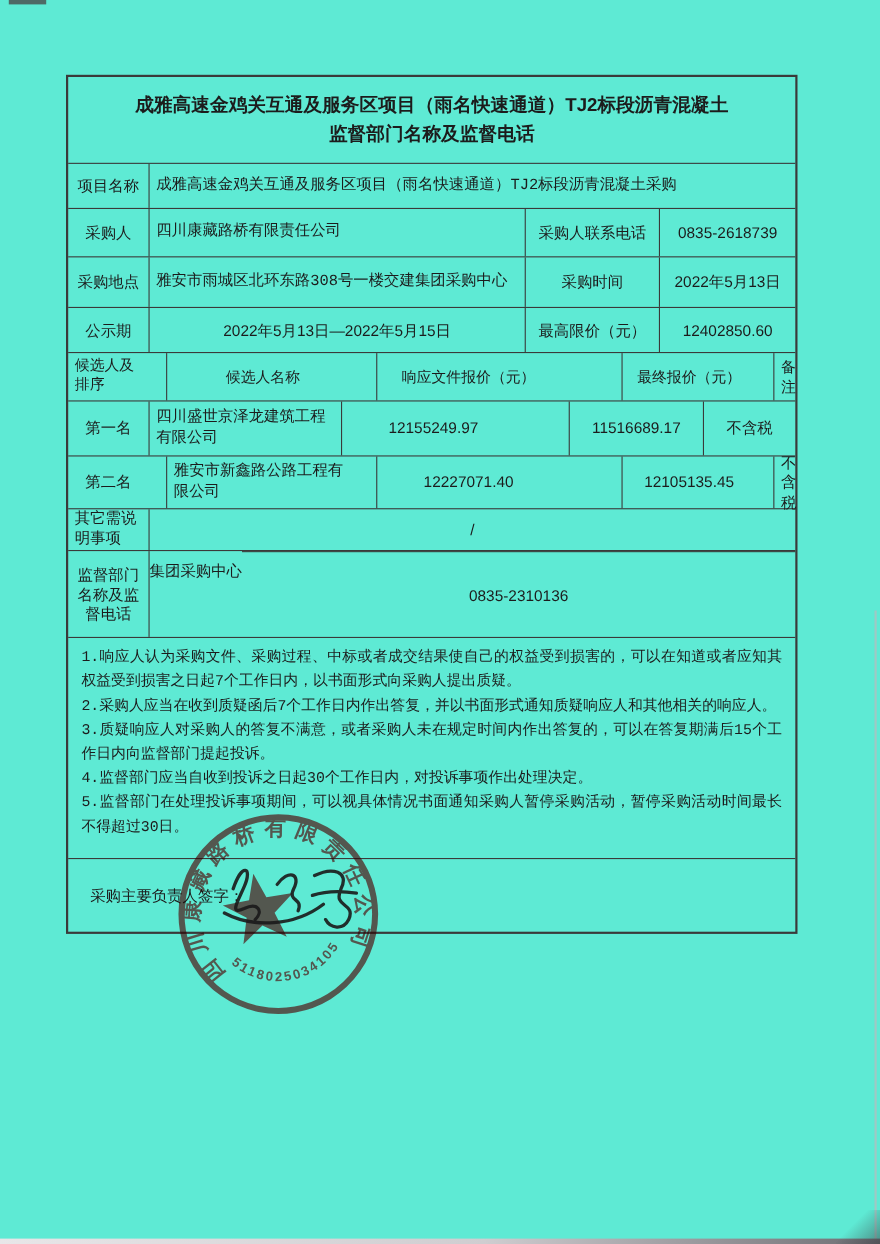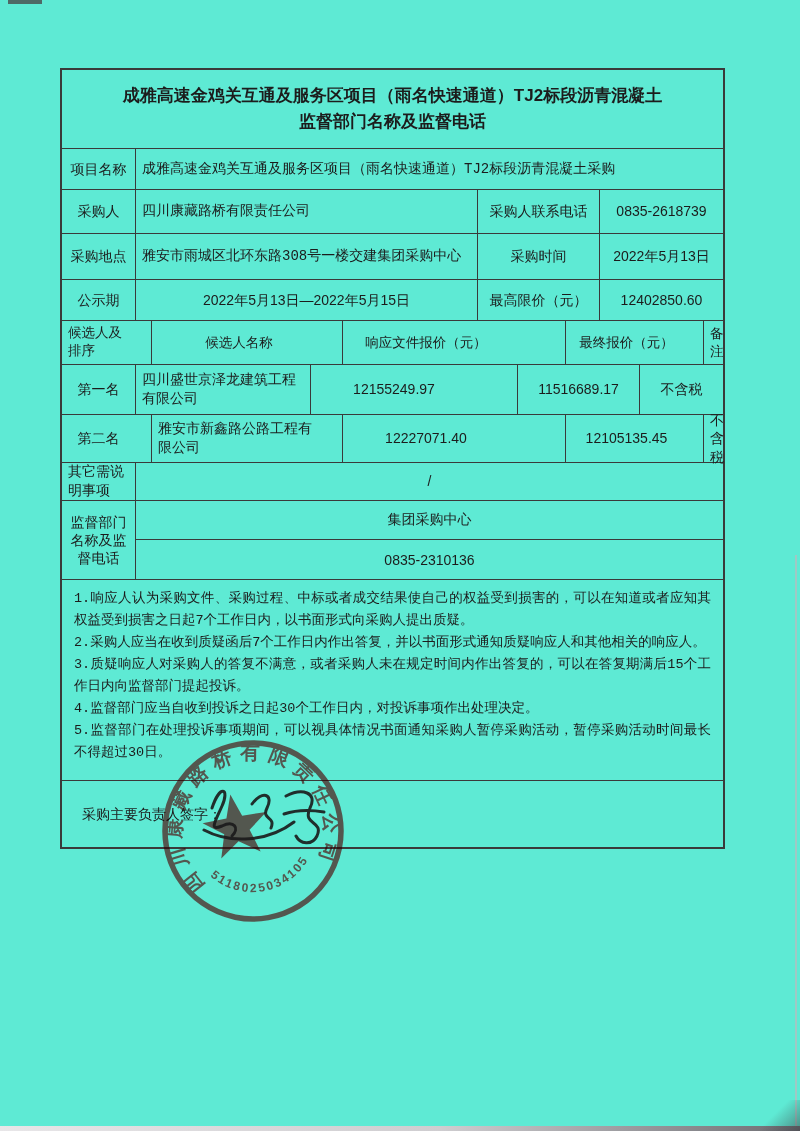--- a/index.html
+++ b/index.html
@@ -44,21 +44,21 @@
   .h-purchaser{height:44px;}
   .h-location{height:46px;}
   .h-period{height:41px;}
   .h-chead{height:44px;}
   .h-cand1{height:50px;}
   .h-cand2{height:48px;gap:16px;}
   .h-other{height:38px;}
   .h-superv{height:79px;}
   .h-objection{height:201px;}
   .h-sign{height:67px;}
-  .sub-col{flex:1;display:flex;flex-direction:column;border-left:1.5px solid #3a3a3a;}
+  .sub-col{flex:1;display:flex;flex-direction:row;border-left:1.5px solid #3a3a3a;}
   .sub-row{box-sizing:border-box;display:flex;align-items:center;justify-content:center;}
   .sub-row + .sub-row{border-top:1.5px solid #3a3a3a;}
   .sub-dep{height:38px;}
   .sub-phone{flex:1;}
   .objection-text{
     flex:1;display:block;padding:8px 12px 6px 12px;
     font-size:13.5px;line-height:22px;text-align:justify;
   }
   .objection-text div{margin:0;}
   .sign-cell{flex:1;border-left:none;justify-content:flex-start;padding-left:20px;}

